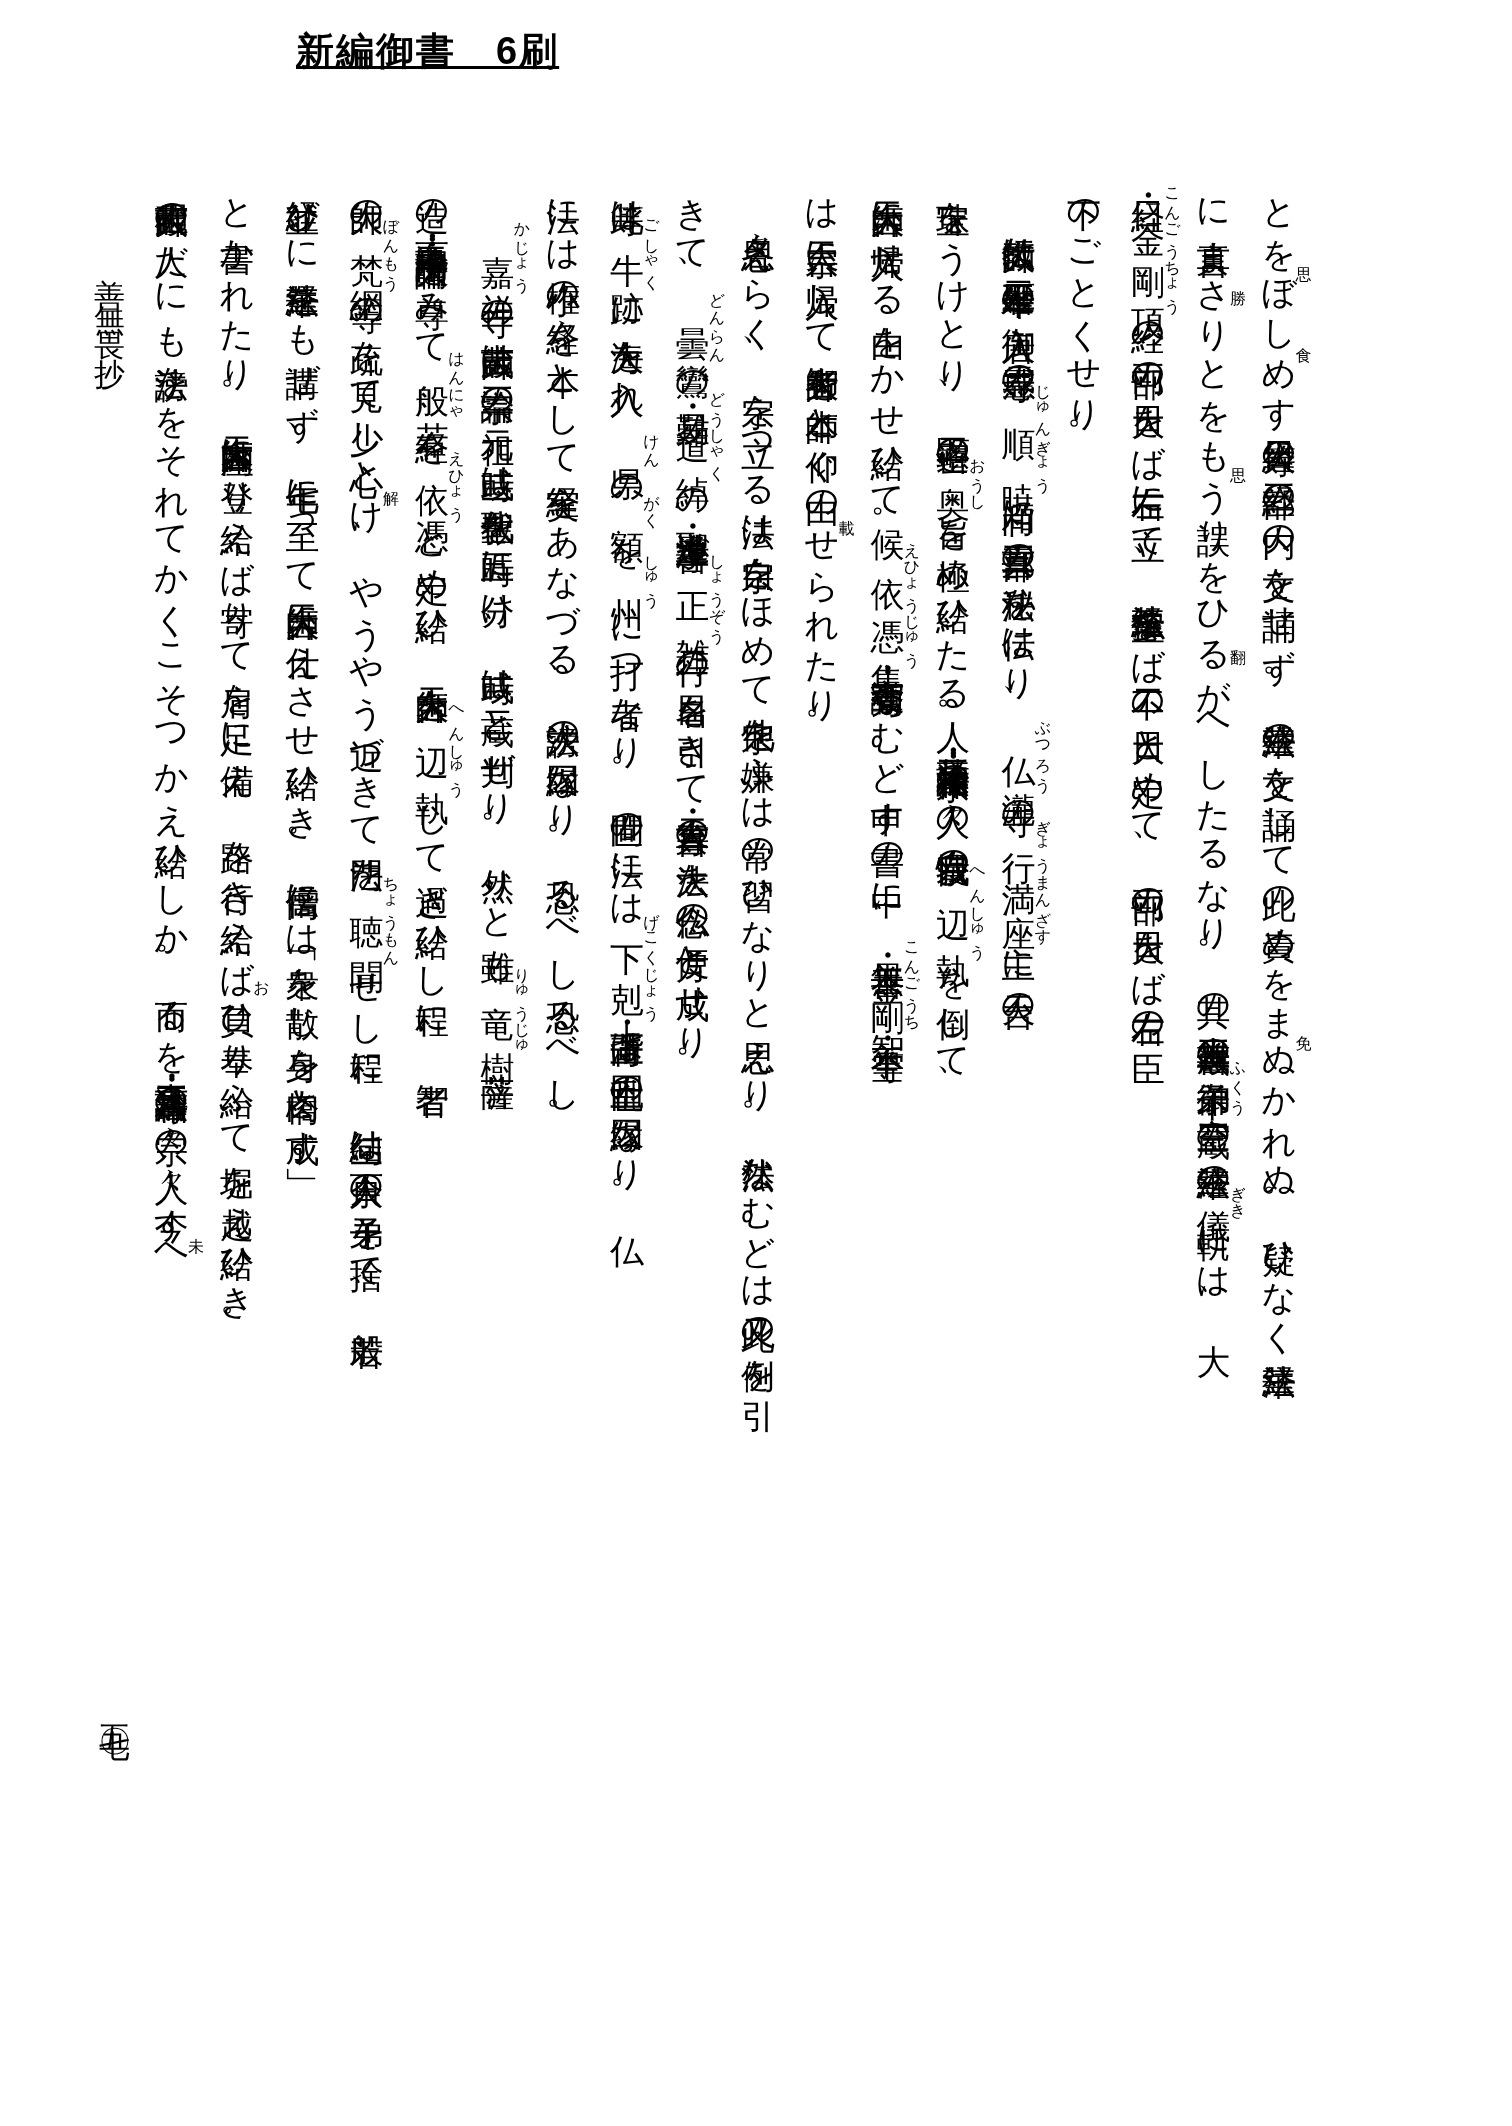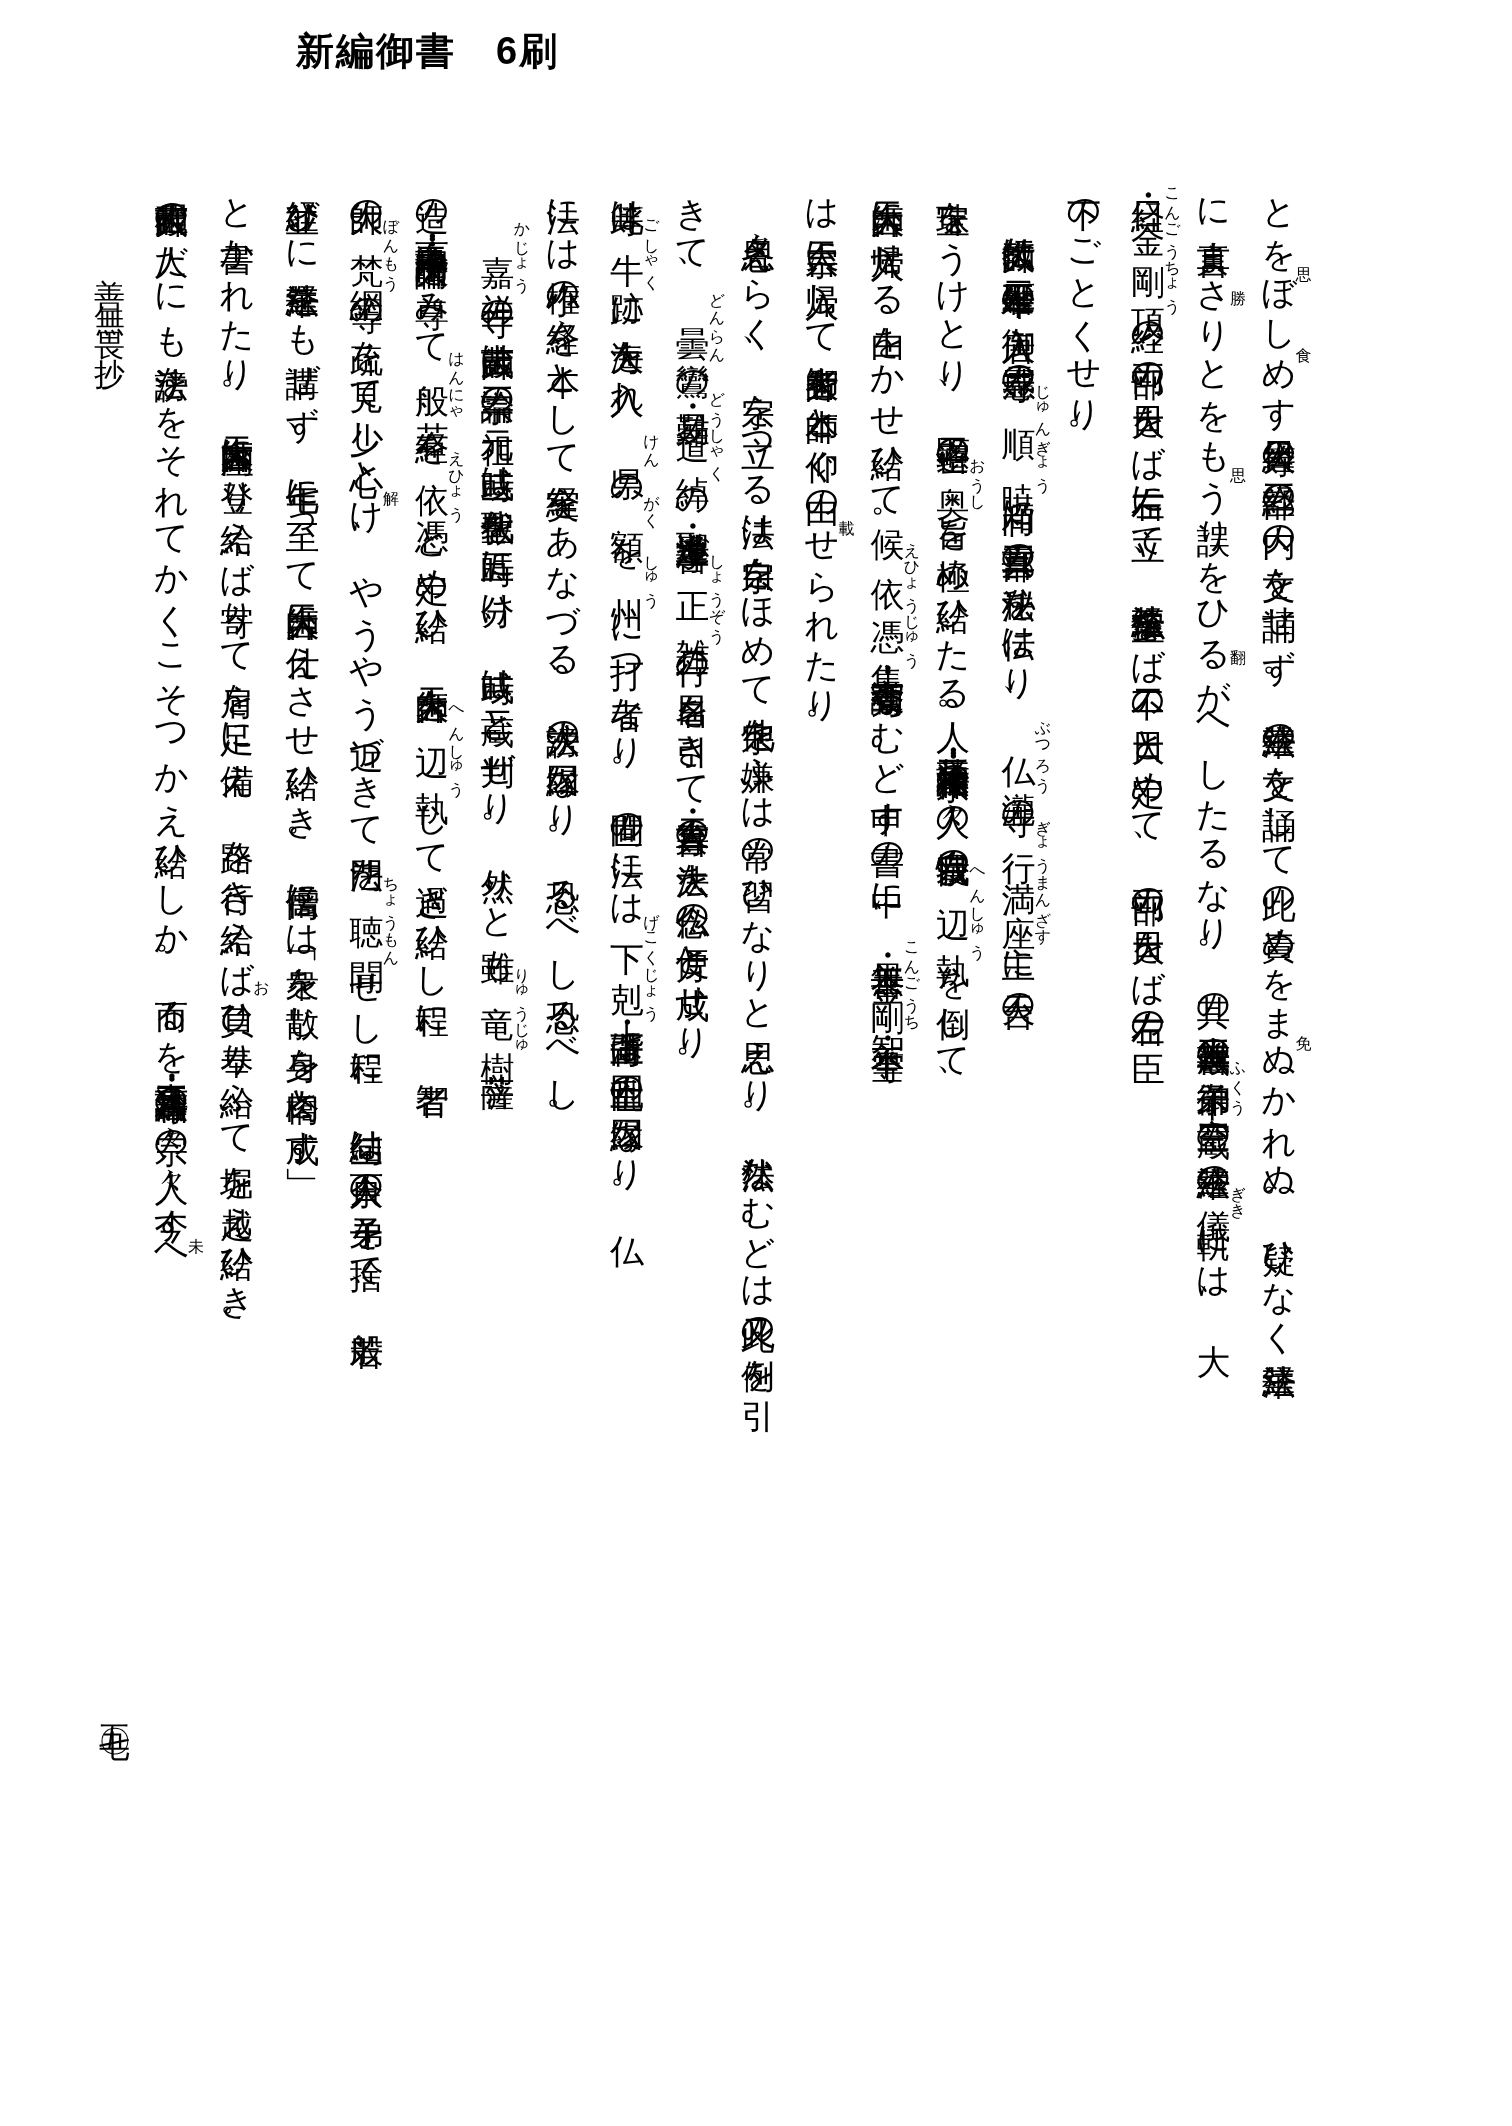--- a/index.html
+++ b/index.html
@@ -17,20 +17,21 @@
   }
   .print-header {
     position: absolute;
     left: 296px;
     top: 26px;
     font-family: "Liberation Sans", "DejaVu Sans", sans-serif;
     font-weight: 600;
     font-size: 38px;
     letter-spacing: 2px;
     white-space: nowrap;
+    text-decoration: underline;
   }
   .text-area {
     position: absolute;
     top: 175px;
     right: 200px;
     height: 1790px;
     writing-mode: vertical-rl;
     text-orientation: upright;
     font-size: 34px;
     letter-spacing: 1px;

